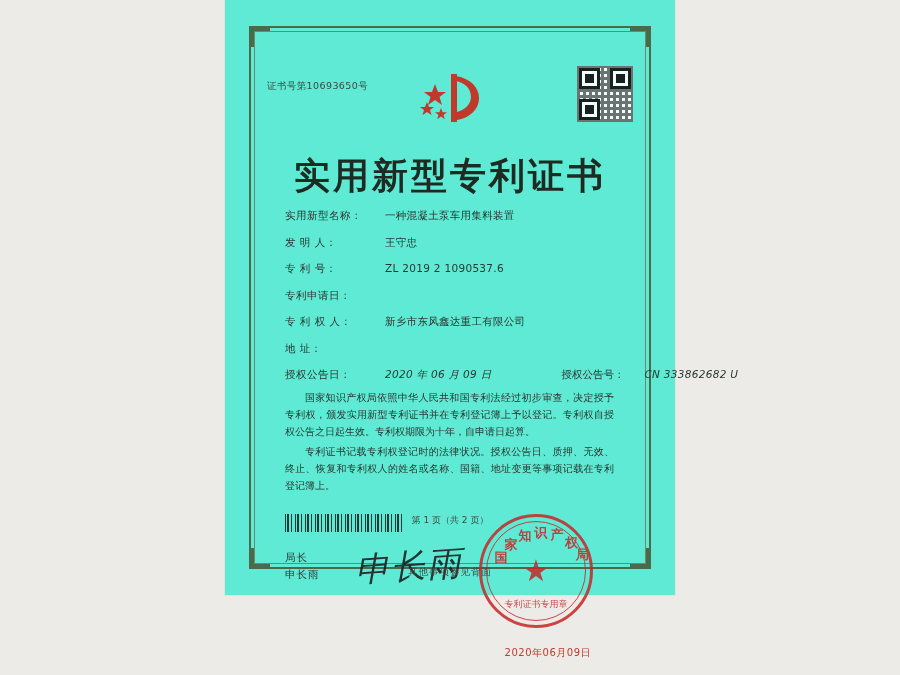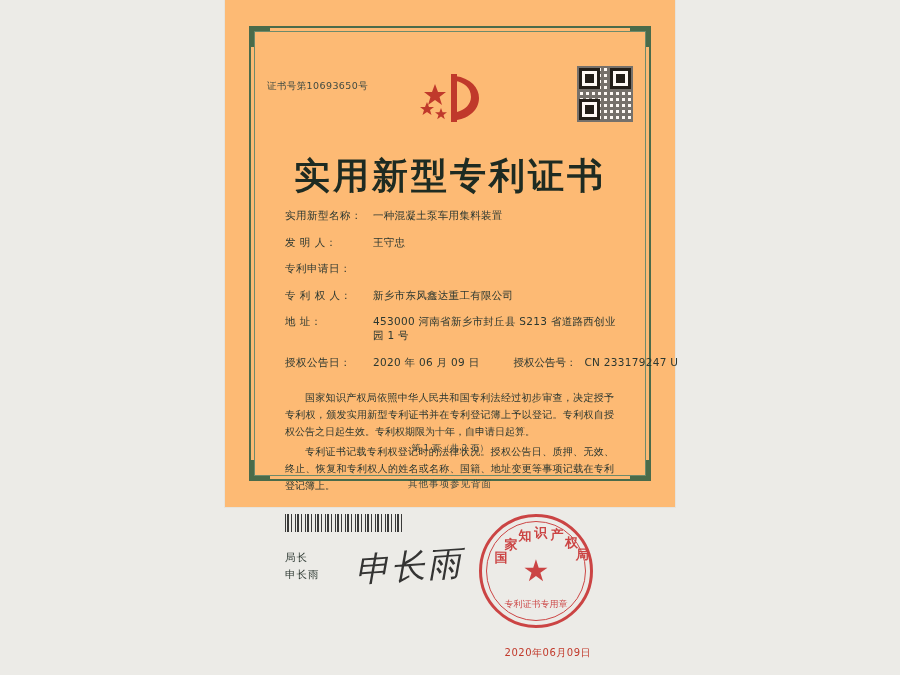--- a/index.html
+++ b/index.html
@@ -18,22 +18,22 @@
     width: 900px;
     height: 675px;
     background: #ecebe7;
   }
   
   .sheet {
     position: absolute;
     left: 225px;
     top: 0px;
     width: 450px;
-    height: 507px;
-    background: #fdba74;
+    height: 595px;
+    background: #5eead4;
     box-shadow: 0 0 0 1px #e6e3dc;
   }
   
   .border-outer {
     position: absolute;
     left: 24px;
     top: 26px;
     right: 24px;
     bottom: 26px;
     border: 2px solid #4a6b4a;
@@ -136,39 +136,42 @@
     right: 10px;
     top: 165px;
   }
   .field {
     display: flex;
     align-items: baseline;
     margin-bottom: 12.5px;
     font-size: 10.5px;
     color: #2b3730;
     font-family: "DejaVu Sans", sans-serif;
+    gap: 12px;
   }
   .field .lbl {
     width: 88px;
     flex: 0 0 88px;
     letter-spacing: 0.5px;
     color: #2b3730;
   }
   .field .val {
     flex: 1 1 auto;
     letter-spacing: 0.3px;
     color: #2b3730;
   }
   .field.two .val {
     flex: 0 0 auto;
     margin-right: 34px;
+    font-style: italic;
   }
   .field .lbl2 {
     flex: 0 0 auto;
     margin-right: 8px;
+    margin-left: 24px;
   }
 
   .paragraphs {
     position: absolute;
     left: 20px;
     right: 14px;
     top: 345px;
     font-size: 10px;
     line-height: 17px;
     color: #2b3730;
@@ -273,21 +276,21 @@
     font-size: 10px;
     color: #c1392b;
     font-family: "DejaVu Sans", sans-serif;
     letter-spacing: 0.5px;
   }
 
   .page-no {
     position: absolute;
     left: 0;
     right: 0;
-    bottom: 8px;
+    bottom: 24px;
     text-align: center;
     font-size: 9px;
     color: #3f4a42;
     font-family: "DejaVu Sans", sans-serif;
   }
   .footnote {
     position: absolute;
     left: 0;
     right: 0;
     bottom: 16px;
@@ -343,35 +346,38 @@
       <div class="fields">
         <div class="field">
           <div class="lbl">实用新型名称：</div>
           <div class="val">一种混凝土泵车用集料装置</div>
         </div>
         <div class="field">
           <div class="lbl">发 明 人：</div>
           <div class="val">王守忠</div>
         </div>
         <div class="field">
+          <div class="lbl">专 利 号：</div>
+          <div class="val">ZL 2019 2 1090537.6</div>
+        </div>
+        <div class="field">
           <div class="lbl">专利申请日：</div>
         </div>
         <div class="field">
           <div class="lbl">专 利 权 人：</div>
           <div class="val">新乡市东风鑫达重工有限公司</div>
         </div>
         <div class="field">
           <div class="lbl">地       址：</div>
-          <div class="val">453000 河南省新乡市封丘县 S213 省道路西创业园 1 号</div>
         </div>
         <div class="field two">
           <div class="lbl">授权公告日：</div>
           <div class="val">2020 年 06 月 09 日</div>
           <div class="lbl2">授权公告号：</div>
-          <div class="val">CN 233179247 U</div>
+          <div class="val">CN 333862682 U</div>
         </div>
       </div>
 
       <div class="paragraphs">
         <p>国家知识产权局依照中华人民共和国专利法经过初步审查，决定授予专利权，颁发实用新型专利证书并在专利登记簿上予以登记。专利权自授权公告之日起生效。专利权期限为十年，自申请日起算。</p>
         <p>专利证书记载专利权登记时的法律状况。授权公告日、质押、无效、终止、恢复和专利权人的姓名或名称、国籍、地址变更等事项记载在专利登记簿上。</p>
       </div>
 
       <div class="barcode"></div>
 

